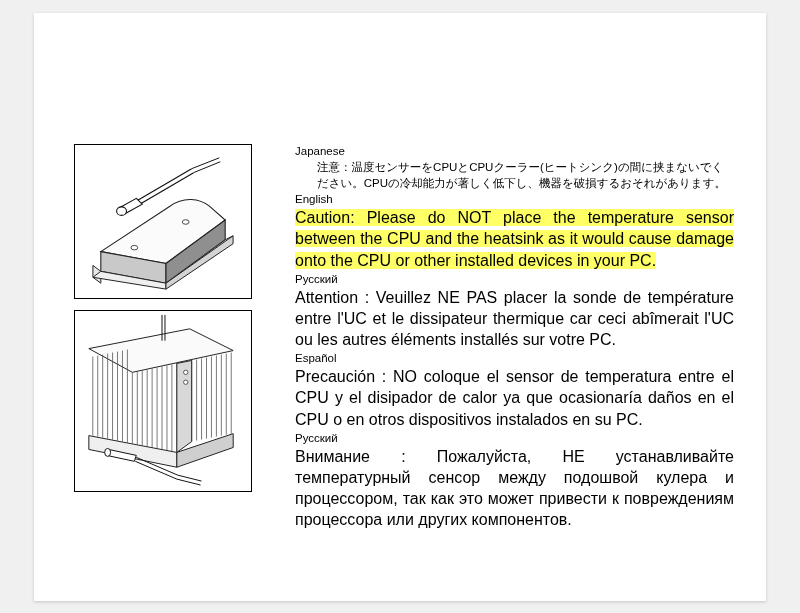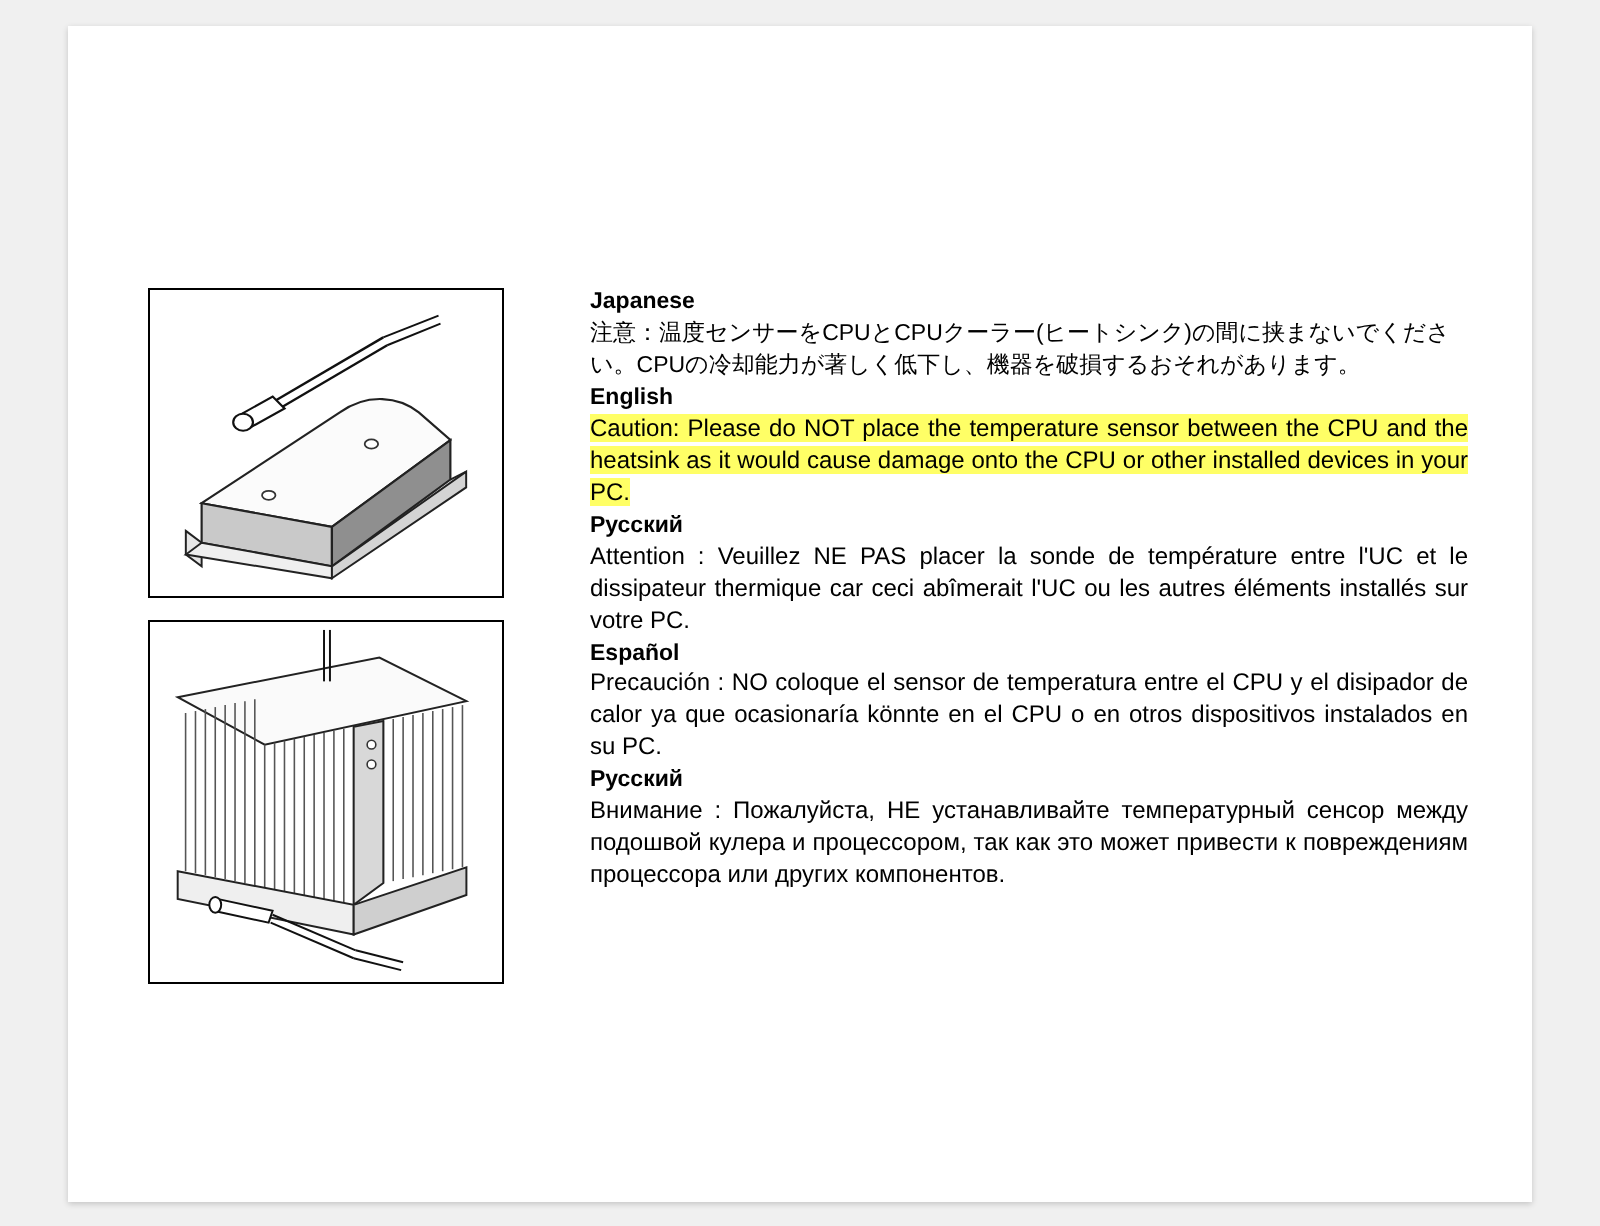--- a/index.html
+++ b/index.html
@@ -43,36 +43,37 @@
   .fig-box svg { display: block; width: 100%; height: 100%; }
 
   .text-col {
     position: absolute;
     left: 221px;
     top: 0;
     width: 439px;
   }
   .lang-head {
     font-size: 11.5px;
-    font-weight: bold;
+    font-weight: normal;
     color: #000;
     line-height: 1.28;
     margin: 0;
   }
   .lang-body {
-    font-size: 12px;
+    font-size: 16px;
     color: #000;
     line-height: 1.33;
     margin: 0 0 1px 0;
     text-align: justify;
   }
   .lang-body.jp {
     font-size: 11.5px;
     line-height: 1.42;
     text-align: left;
+    margin-left: 22px;
   }
   .highlight {
     background: #ffff66;
     display: inline;
     box-decoration-break: clone;
     -webkit-box-decoration-break: clone;
   }
   .block { margin-bottom: 0px; }
   .block + .block { margin-top: 1px; }
 </style>
@@ -188,21 +189,21 @@
       </div>
 
       <div class="block">
         <p class="lang-head">Русский</p>
         <p class="lang-body">Attention : Veuillez NE PAS placer la sonde de température entre l'UC et le dissipateur thermique car ceci abîmerait l'UC ou les autres éléments installés sur votre PC.</p>
       </div>
 
 
       <div class="block">
         <p class="lang-head">Español</p>
-        <p class="lang-body">Precaución : NO coloque el sensor de temperatura entre el CPU y el disipador de calor ya que ocasionaría könnte en el CPU o en otros dispositivos instalados en su PC.</p>
+        <p class="lang-body">Precaución : NO coloque el sensor de temperatura entre el CPU y el disipador de calor ya que ocasionaría daños en el CPU o en otros dispositivos instalados en su PC.</p>
       </div>
 
       <div class="block">
         <p class="lang-head">Русский</p>
         <p class="lang-body">Внимание : Пожалуйста, НЕ устанавливайте температурный сенсор между подошвой кулера и процессором, так как это может привести к повреждениям процессора или других компонентов.</p>
       </div>
 
     </div>
   </div>
 </div>

